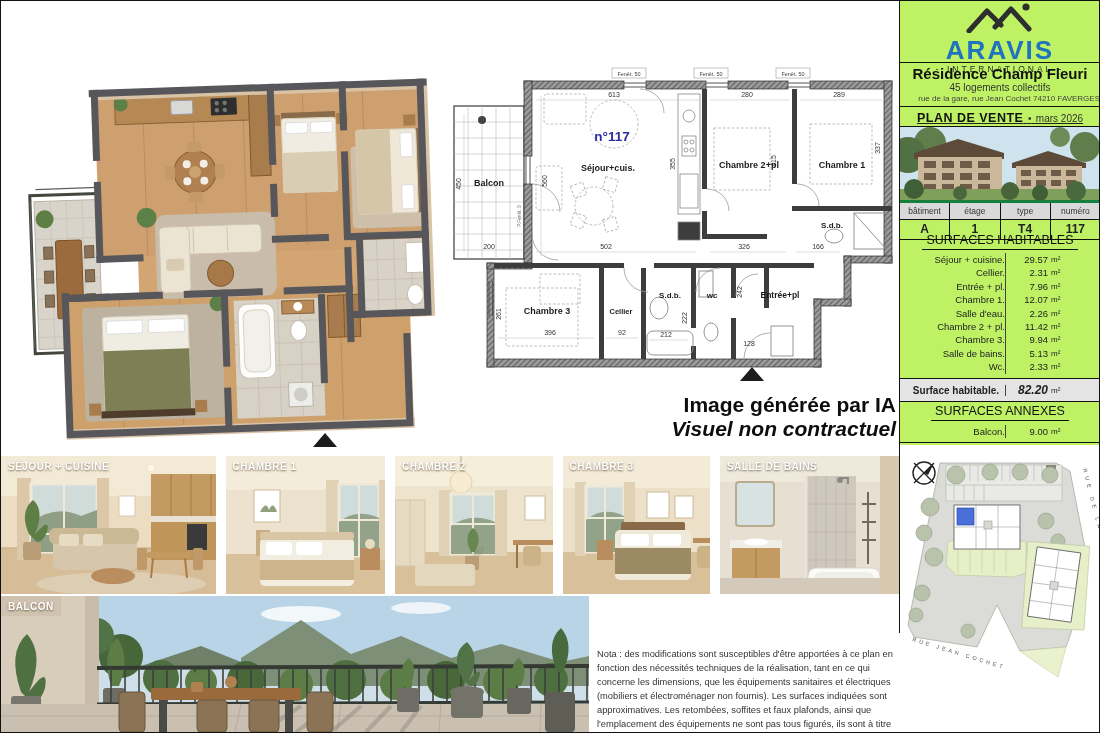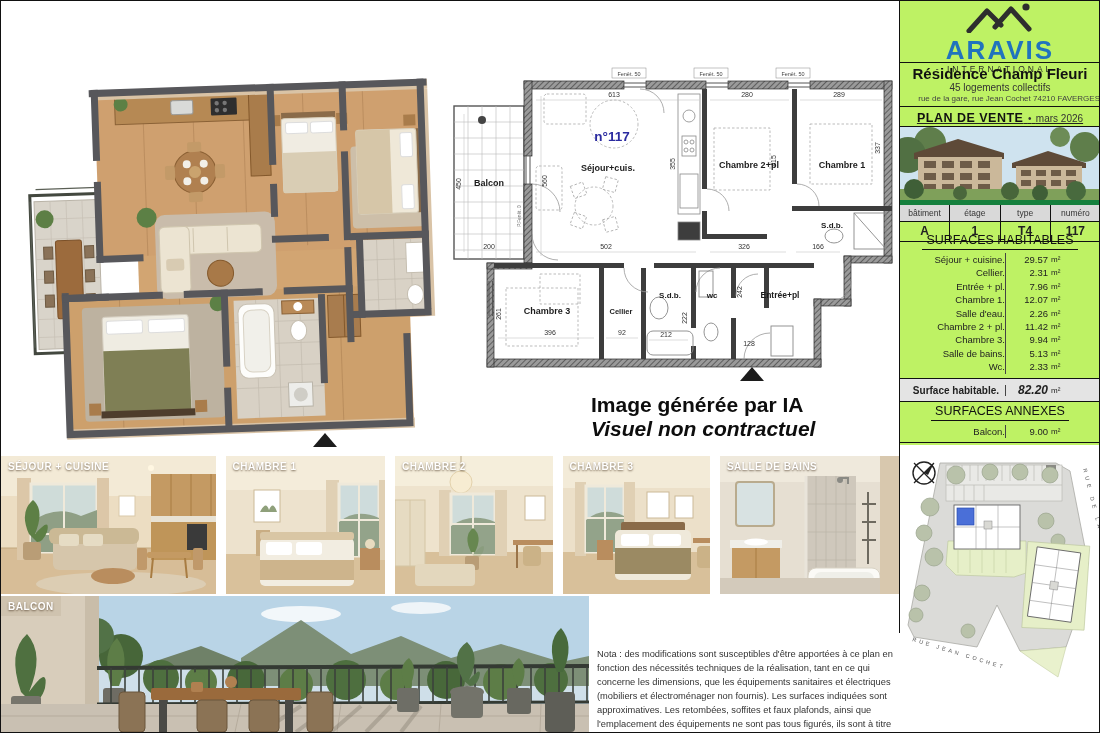--- a/index.html
+++ b/index.html
@@ -12,21 +12,21 @@
   .brand{position:absolute;top:2px;left:0;width:100%;text-align:center;}
   .brand-name{font-size:26px;font-weight:bold;letter-spacing:2px;color:#2173bd;line-height:1;}
   .brand-tag{font-size:8.5px;font-weight:normal;letter-spacing:3px;color:#2b2b2b;margin-top:1px;}
   .hr{position:absolute;left:0;width:100%;border-top:1px solid #111;}
   .res-title{position:absolute;top:64px;width:100%;text-align:center;font-size:15px;font-weight:bold;color:#111;}
   .res-sub{position:absolute;top:81px;width:100%;text-align:center;font-size:10px;color:#333;}
   .res-addr{position:absolute;top:93px;width:100%;text-align:right;font-size:8px;color:#444;}
   .pdv{position:absolute;top:107px;width:100%;height:18px;line-height:18px;text-align:center;text-decoration:underline;}
   .pdv b{font-size:12.5px;letter-spacing:.5px;color:#111;}
   .pdv span{font-size:10px;color:#333;}
-  .info-table{position:absolute;top:199px;left:0;width:100%;border-top:5px solid #15803d;border-bottom:1px solid #111;}
+  .info-table{position:absolute;top:199px;left:0;width:100%;border-top:3px solid #15803d;border-bottom:1px solid #111;}
   .info-row{display:flex;}
   .info-cell{flex:1;text-align:center;border-right:1px solid #111;box-sizing:border-box;}
   .info-cell:last-child{border-right:none;}
   .info-h{background:#d9d9d9;font-size:8.5px;color:#333;padding:3px 0;border-bottom:1px solid #111;}
   .info-v{font-size:12px;font-weight:bold;padding:2px 0 3px;}
   .sec-title{position:absolute;width:100%;text-align:center;font-size:12.5px;color:#111;}
   .sec-title .ul{display:inline-block;border-bottom:1.5px solid #111;padding:0 4px 2px;}
   .srow{display:flex;font-size:9.5px;line-height:13.4px;}
   .srow .lbl{width:106px;text-align:right;padding-right:0;border-right:1px solid #444;box-sizing:border-box;}
   .srow .val{width:42px;text-align:right;}
@@ -35,21 +35,21 @@
              border-top:1px solid #111;border-bottom:1px solid #111;display:flex;align-items:center;}
   .total-row .lbl{width:106px;text-align:right;padding-right:6px;font-weight:bold;font-size:10px;border-right:1px solid #444;box-sizing:border-box;}
   .total-row .val{width:42px;text-align:right;font-weight:bold;font-size:12px;font-style:italic;}
   .total-row .unit{width:20px;padding-left:3px;font-size:8px;}
   
   .photo{position:relative;height:138px;overflow:hidden;background:#d8c8ae;}
   .photo-label{position:absolute;top:5px;left:7px;color:#fff;font-weight:bold;font-size:10px;
                letter-spacing:.5px;text-shadow:0 1px 2px rgba(60,40,20,.65);z-index:5;}
   .strip{position:absolute;left:0;top:455px;width:898px;display:flex;gap:10px;background:#fff;}
   
-  .ai-note{position:absolute;left:590px;top:392px;width:305px;text-align:left;color:#0d0d0d;}
+  .ai-note{position:absolute;left:590px;top:392px;width:305px;text-align:right;color:#0d0d0d;}
   .ai-note .l1{font-size:21px;font-weight:bold;}
   .ai-note .l2{font-size:21px;font-weight:bold;font-style:italic;}
   .nota{position:absolute;left:596px;top:638px;width:296px;font-size:9.3px;line-height:1.5;color:#333;}
 </style>
 </head>
 <body>
 
 <div class="page">
 
   <svg class="abs" style="left:6px;top:2px" width="436" height="450" viewBox="0 0 436 450">

